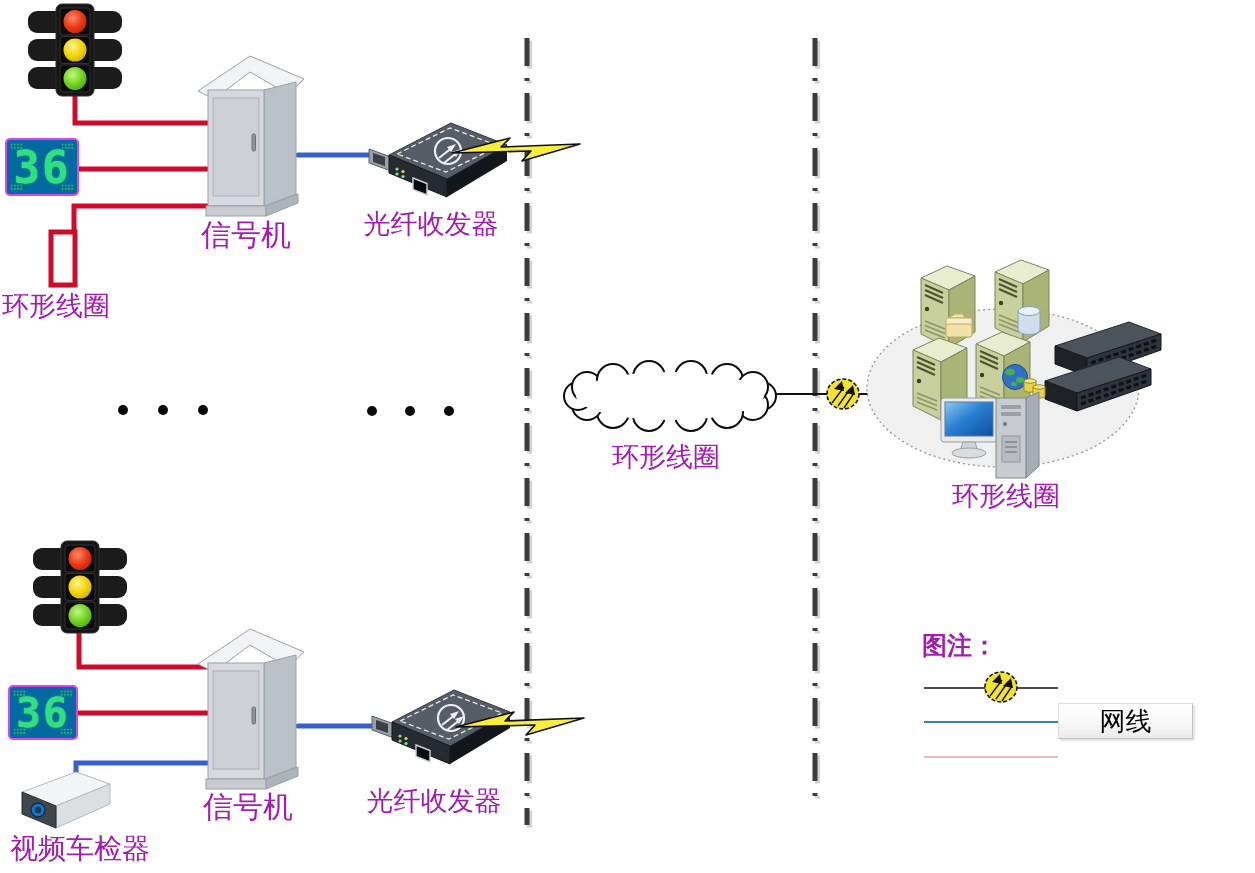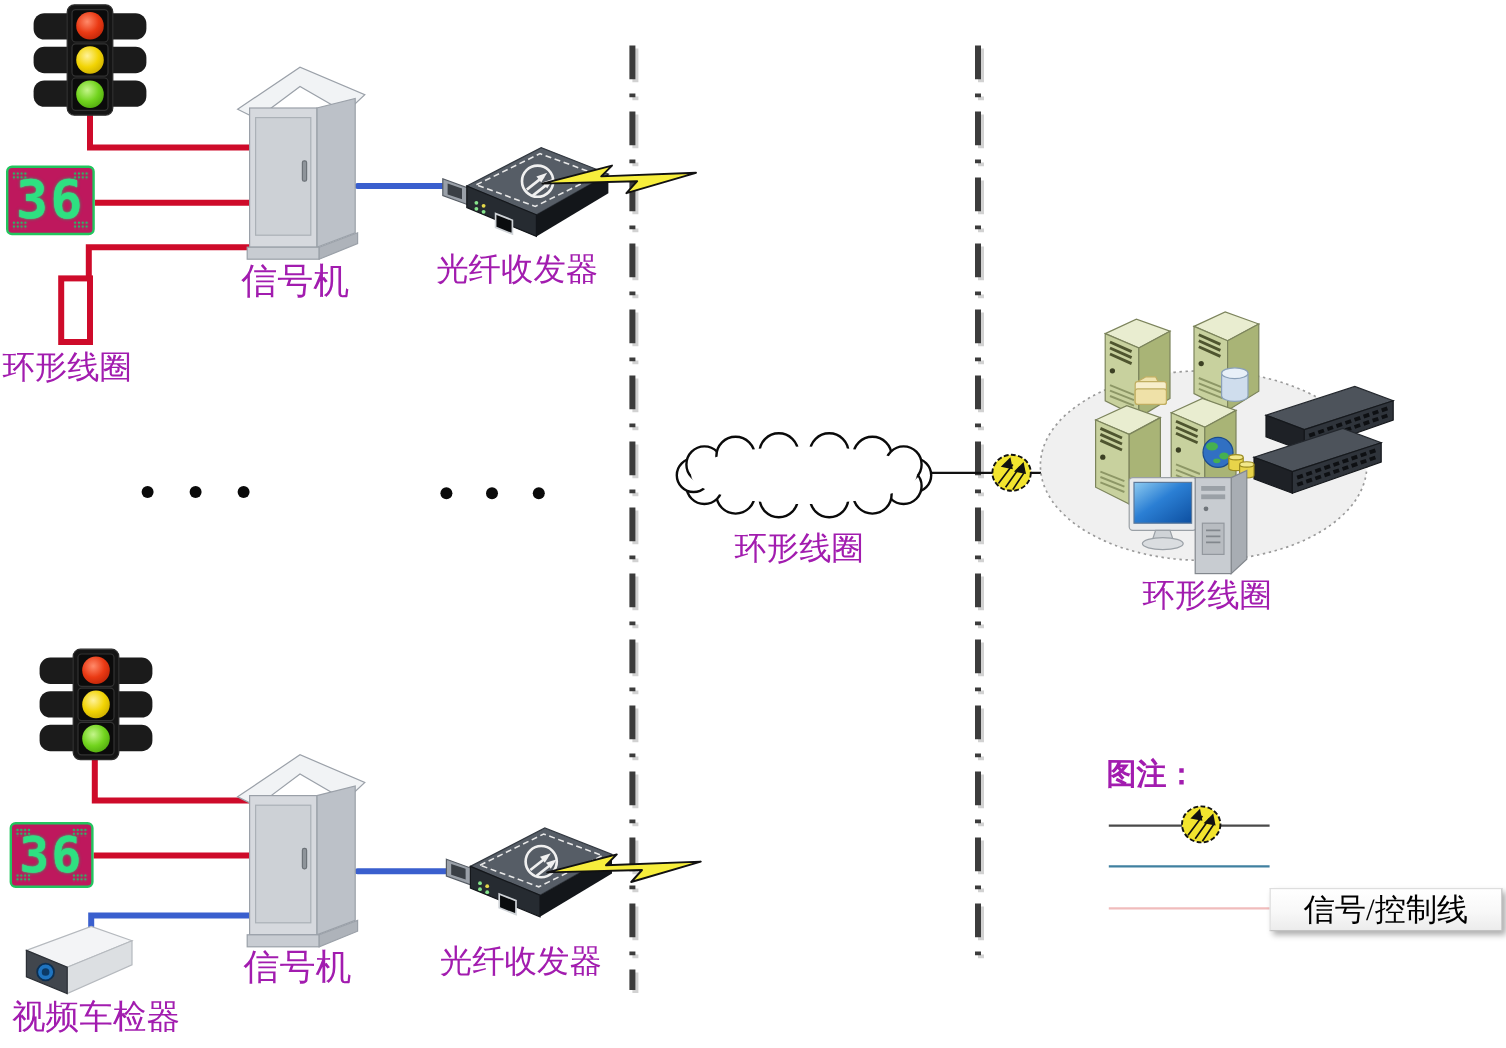--- a/index.html
+++ b/index.html
@@ -11,21 +11,21 @@
   .lbl-loop{left:-2px;top:292px;width:116px;font-size:27px;}
   .lbl-sig-top{left:186px;top:218px;width:120px;font-size:30px;}
   .lbl-trans-top{left:356px;top:210px;width:150px;font-size:27px;}
   .lbl-cloud{left:604px;top:443px;width:124px;font-size:27px;}
   .lbl-platform{left:944px;top:482px;width:124px;font-size:27px;}
   .lbl-sig-bot{left:188px;top:790px;width:120px;font-size:30px;}
   .lbl-trans-bot{left:356px;top:787px;width:156px;font-size:27px;}
   .lbl-video{left:-2px;top:834px;width:164px;font-size:28px;}
   .legend-title{left:922px;top:632px;width:auto;font-size:25px;font-weight:bold;text-align:center;}
 
-  .countdown{position:absolute;background:#be185d;border:2px solid #22c55e;border-radius:5px;
+  .countdown{position:absolute;background:#0369a1;border:2px solid #d946ef;border-radius:5px;
              display:flex;align-items:center;justify-content:center;box-sizing:border-box;}
   .cd-top{left:5px;top:138px;width:74px;height:58px;}
   .cd-bot{left:8px;top:685px;width:70px;height:55px;}
   .cd-digits{font-family:"DejaVu Sans Mono",monospace;font-weight:bold;font-size:44px;
              color:#2ee081;text-shadow:0 0 3px #17a85a, 0 0 1px #bfffd9;letter-spacing:2px;}
   .cd-bot .cd-digits{font-size:41px;}
   .cd-c{position:absolute;width:13px;height:7px;
         background:radial-gradient(circle,#28b866 1px,transparent 1.3px);background-size:3.2px 3.2px;}
   .cd-tl{left:3px;top:3px;} .cd-tr{right:3px;top:3px;}
   .cd-bl{left:3px;bottom:3px;} .cd-br{right:3px;bottom:3px;}
@@ -285,17 +285,17 @@
   <div class="lbl lbl-loop">环形线圈</div>
   <div class="lbl lbl-sig-top">信号机</div>
   <div class="lbl lbl-trans-top">光纤收发器</div>
   <div class="lbl lbl-cloud">环形线圈</div>
   <div class="lbl lbl-platform">环形线圈</div>
   <div class="lbl lbl-sig-bot">信号机</div>
   <div class="lbl lbl-trans-bot">光纤收发器</div>
   <div class="lbl lbl-video">视频车检器</div>
 
   <div class="lbl legend-title">图注：</div>
-  <div class="legend-box lb-3">
-    <span>信号/控制线</span>
+  <div class="legend-box lb-2">
+    <span>网线</span>
   </div>
 
 </div>
 
 </body></html>

